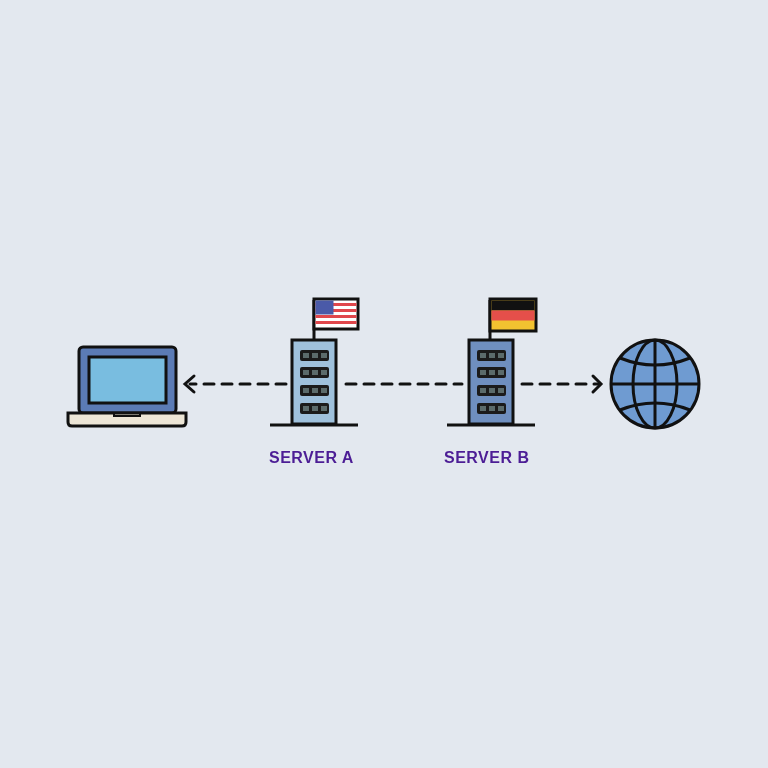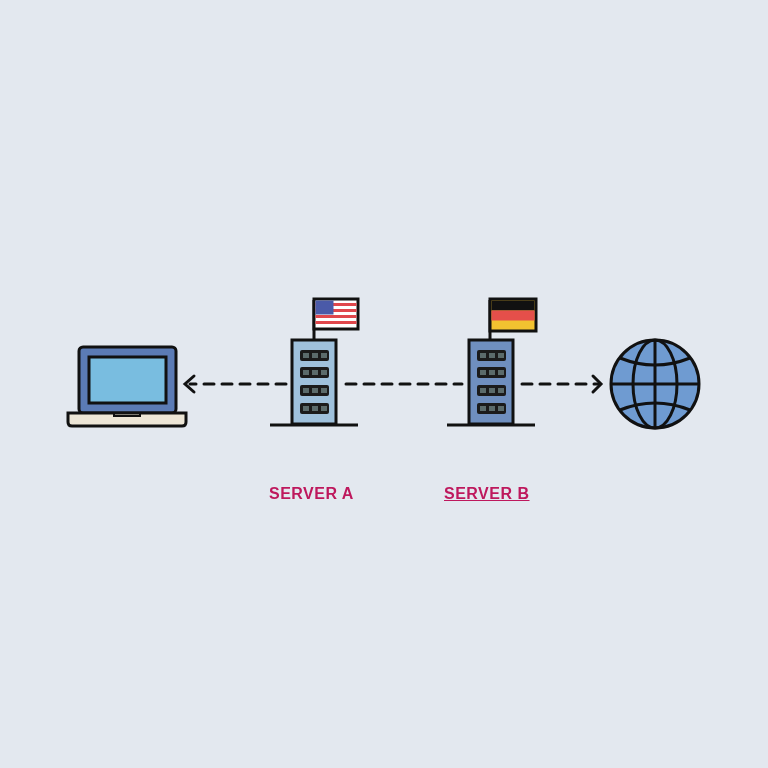--- a/index.html
+++ b/index.html
@@ -1,17 +1,17 @@
 <!DOCTYPE html>
 <html><head>
 <meta charset="utf-8">
 <style>
   html, body { margin:0; padding:0; }
   body { width:768px; height:768px; background:#e3e8ef; position:relative; overflow:hidden; font-family:"Liberation Sans", sans-serif; }
-  .label { position:absolute; font-weight:bold; font-size:16px; color:#be185d; letter-spacing:0.5px;margin-top:36px; }
+  .label { position:absolute; font-weight:bold; font-size:16px; color:#4c1d95; letter-spacing:0.5px; }
   svg { position:absolute; left:0; top:0; }
 </style>
 </head>
 <body>
 
 <svg width="768" height="768" viewBox="0 0 768 768">
 
   <g stroke="#111" stroke-width="3" fill="none" stroke-linecap="round">
     <line x1="286" y1="384" x2="190" y2="384" stroke-dasharray="10 8"></line>
     <polyline points="194,376 185,384 194,392" stroke-width="3"></polyline>
@@ -102,13 +102,13 @@
     <circle cx="655" cy="384" r="44" fill="#6f9bd1"></circle>
     <ellipse cx="655" cy="384" rx="22" ry="44"></ellipse>
     <line x1="655" y1="340" x2="655" y2="428"></line>
     <line x1="611" y1="384" x2="699" y2="384"></line>
     <path d="M620 358 Q655 372 690 358"></path>
     <path d="M620 410 Q655 396 690 410"></path>
   </g>
 </svg>
 
 <div class="label" style="left:269px; top:449px;">SERVER A</div>
-<div class="label" style="left:444px; top:449px;text-decoration:underline;">SERVER B</div>
+<div class="label" style="left:444px; top:449px;">SERVER B</div>
 
 </body></html>

